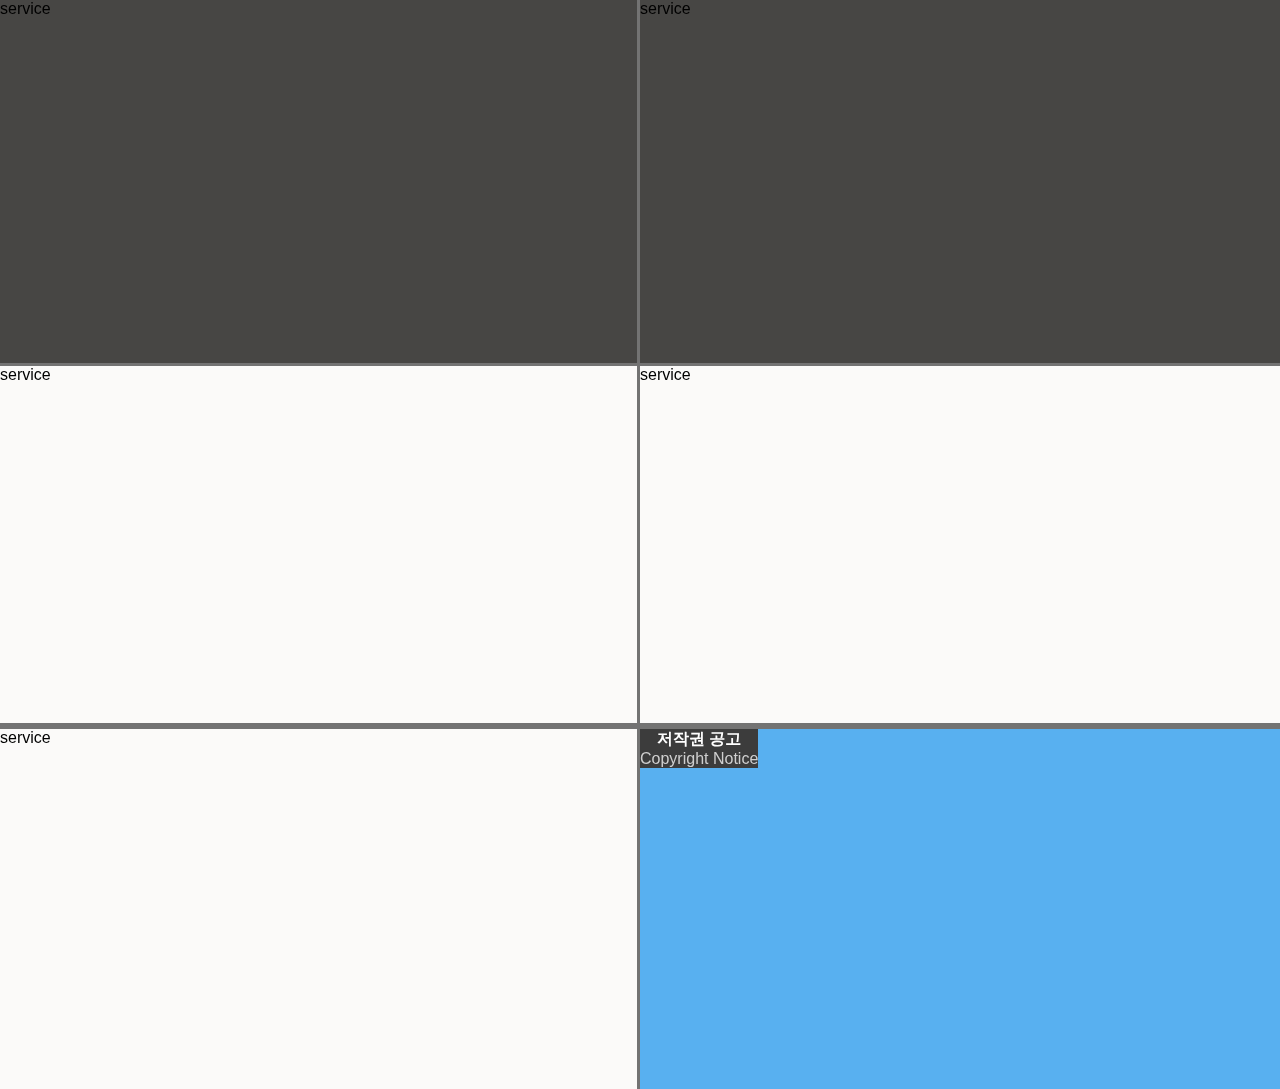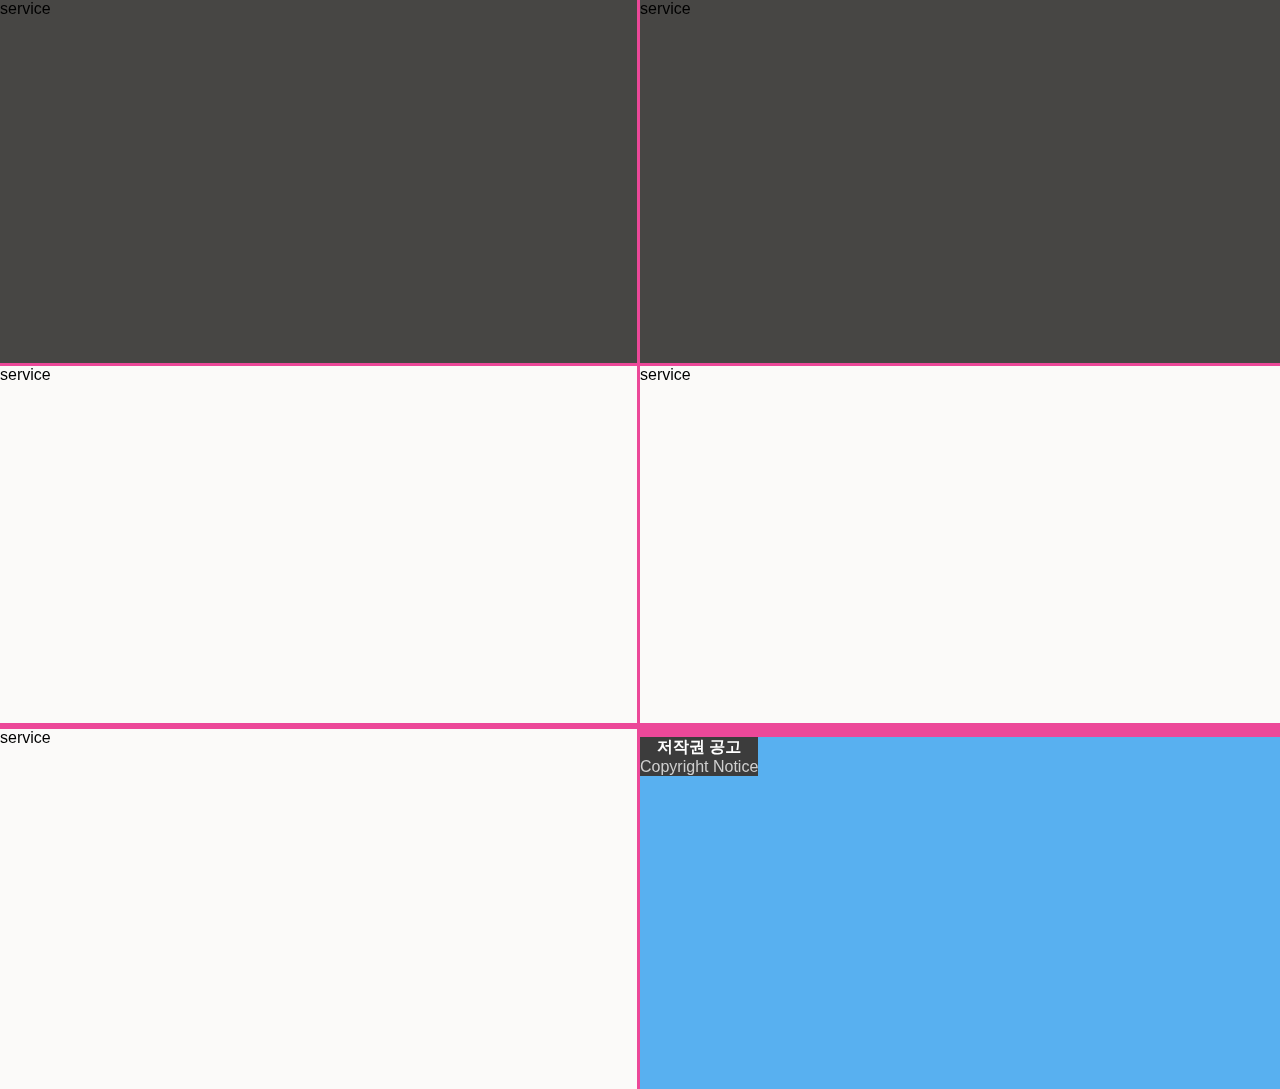--- a/index.html
+++ b/index.html
@@ -1,18 +1,18 @@
 <!DOCTYPE html>
 <html><head>
 <meta charset="utf-8">
 <title>PICGAL service slides</title>
 <style>
 html,body{margin:0;padding:0;}
 body{width:1280px;height:1089px;background:#464544;font-family:"Liberation Sans",sans-serif;overflow:hidden;}
-.grid{position:relative;width:1280px;height:1089px;background:#ec4899;}
+.grid{position:relative;width:1280px;height:1089px;background:#737373;}
 .cell{position:absolute;overflow:hidden;}
 
 
 .slide{position:absolute;inset:0;overflow:hidden;}
 .slide.dark{background:#474644;}
 .slide.light{background:#fbfaf9;}
 
 
 .bgphoto{position:absolute;inset:0;overflow:hidden;pointer-events:none;}
 .slide.dark .bgphoto{opacity:.055;}
@@ -24,21 +24,21 @@
 
 .slide-title{position:absolute;text-align:center;font-weight:300;white-space:nowrap;}
 
 
 .corner{position:absolute;right:0;bottom:0;}
 
 
 .watermark{position:absolute;pointer-events:none;}
 
 
-.notice{position:absolute;inset:0;background:#58b0f0;margin-top:8px;}
+.notice{position:absolute;inset:0;background:#58b0f0;}
 .notice-band{position:absolute;left:0;right:0;bottom:0;background:#9ed3f7;}
 .notice-inner{position:absolute;background:#3c3c3c;}
 .notice-title{text-align:center;color:#fff;font-weight:bold;}
 .notice-sub{text-align:left;color:#cfcfcf;}
 </style>
 </head>
 <body>
 
 <div class="grid">
 

